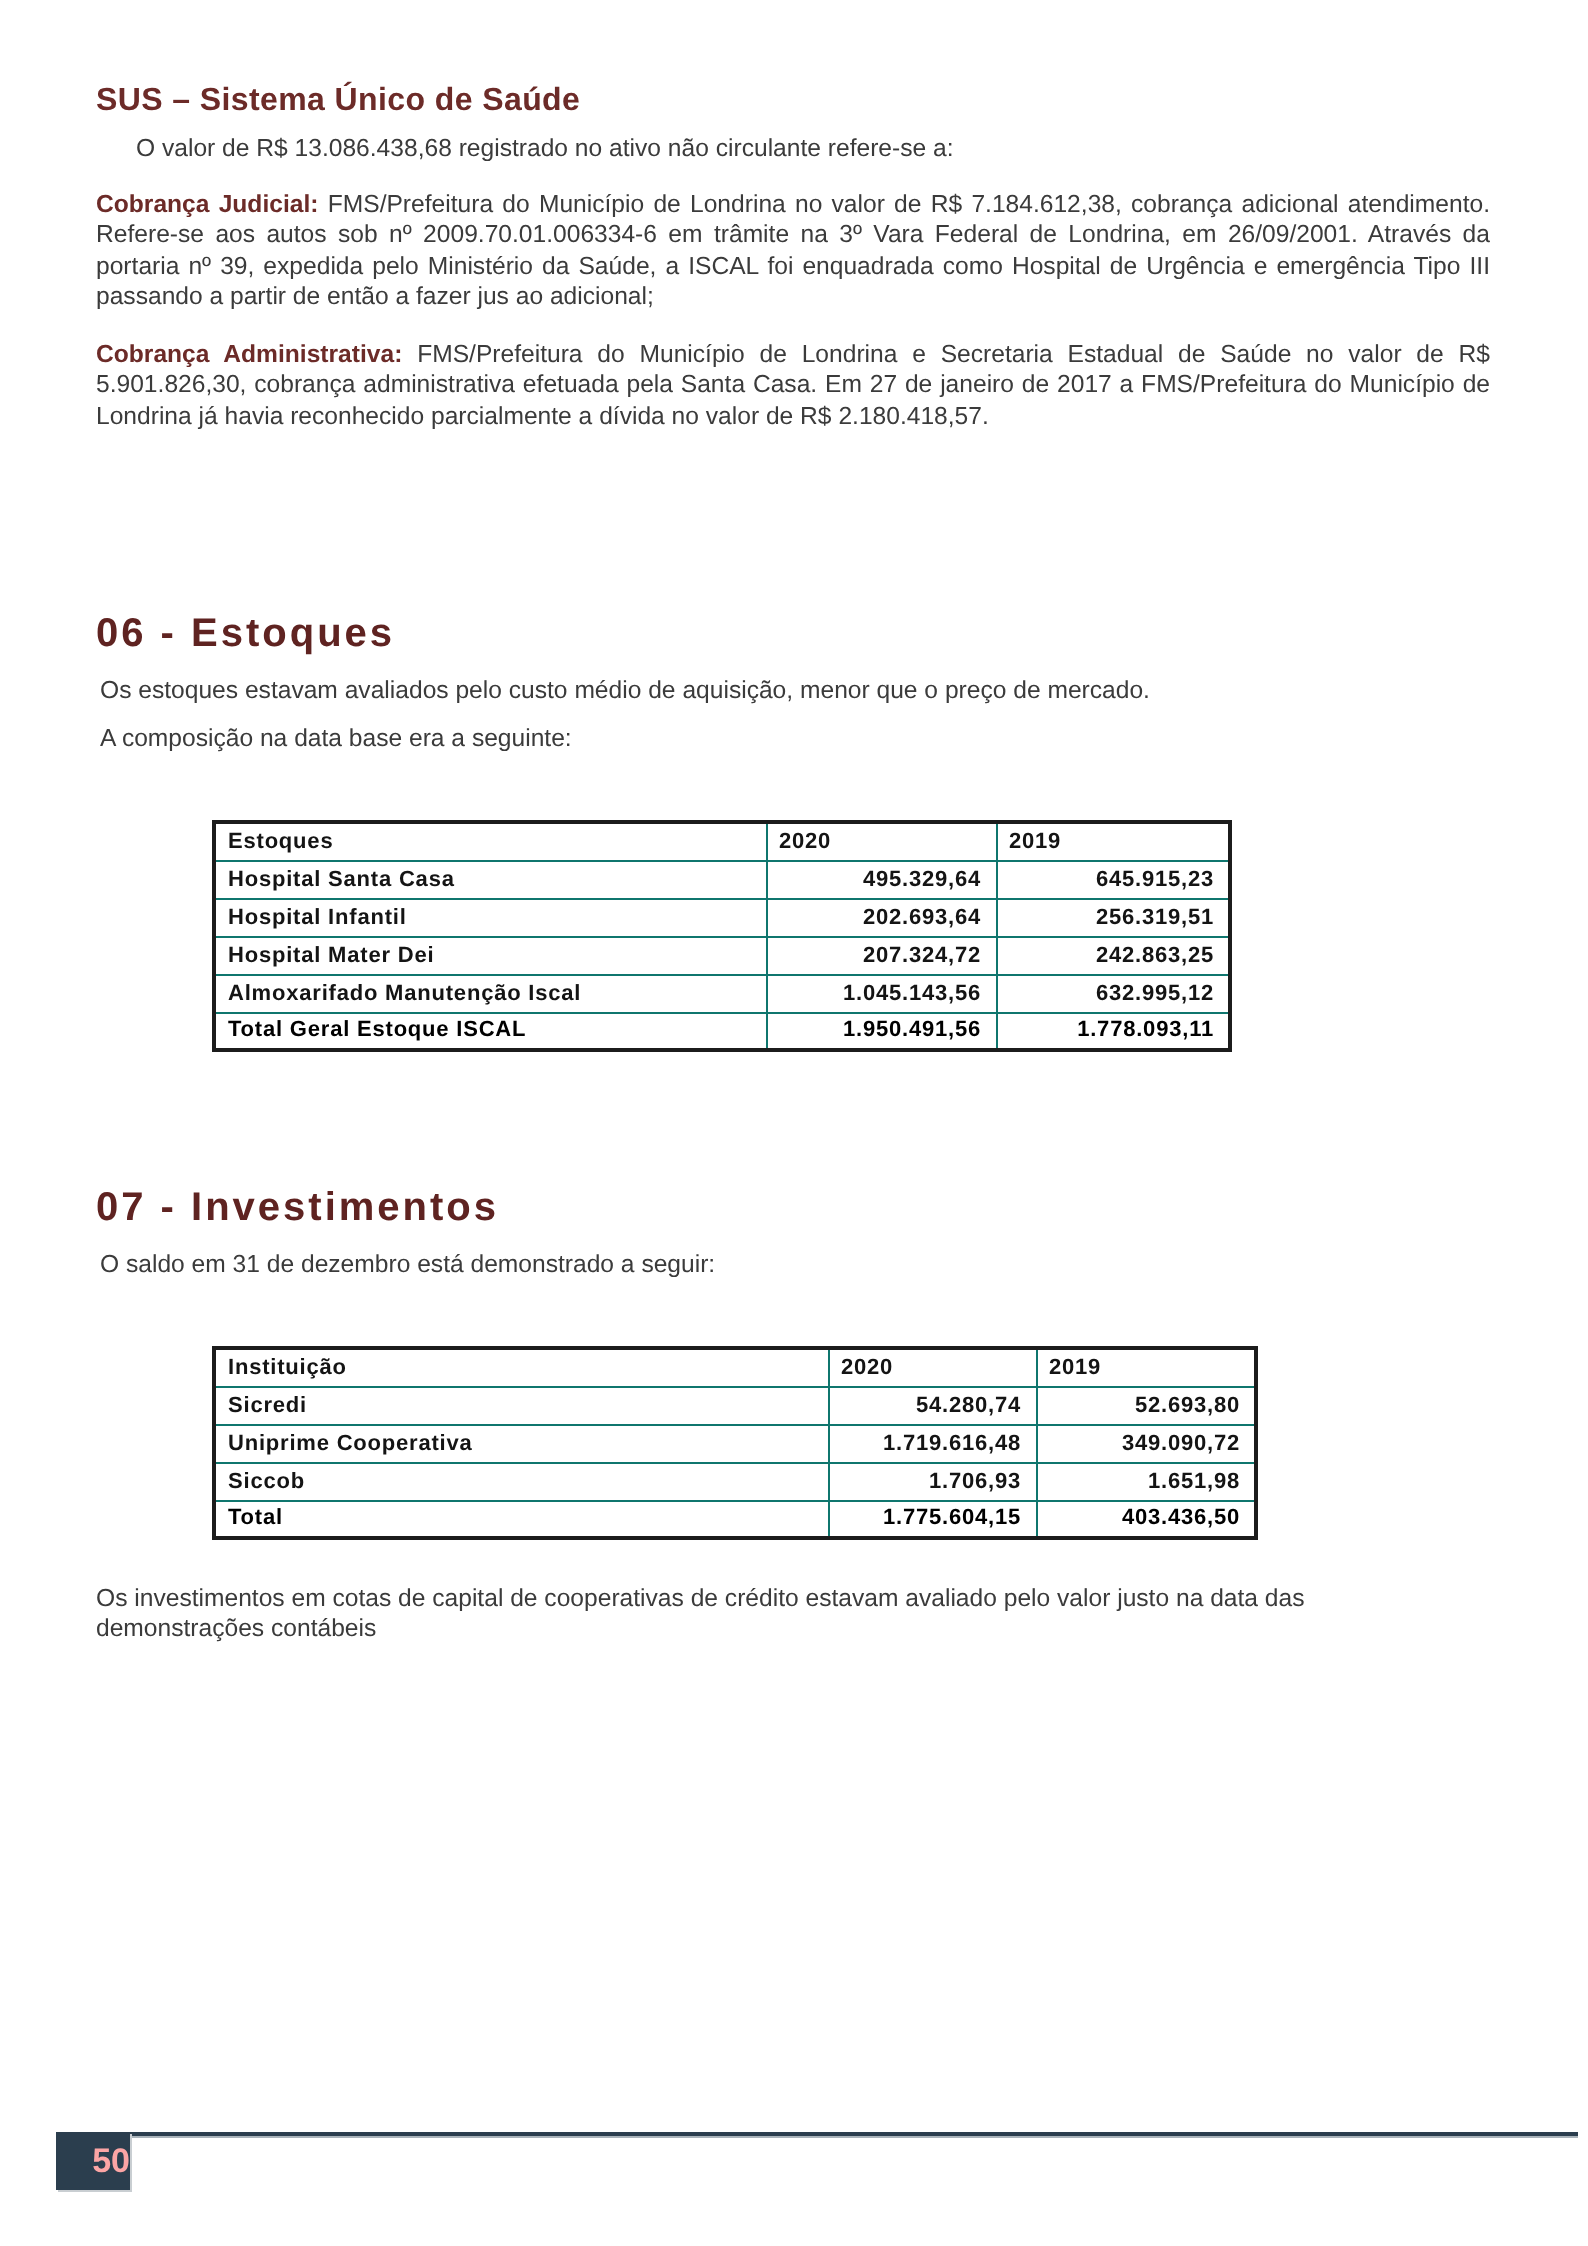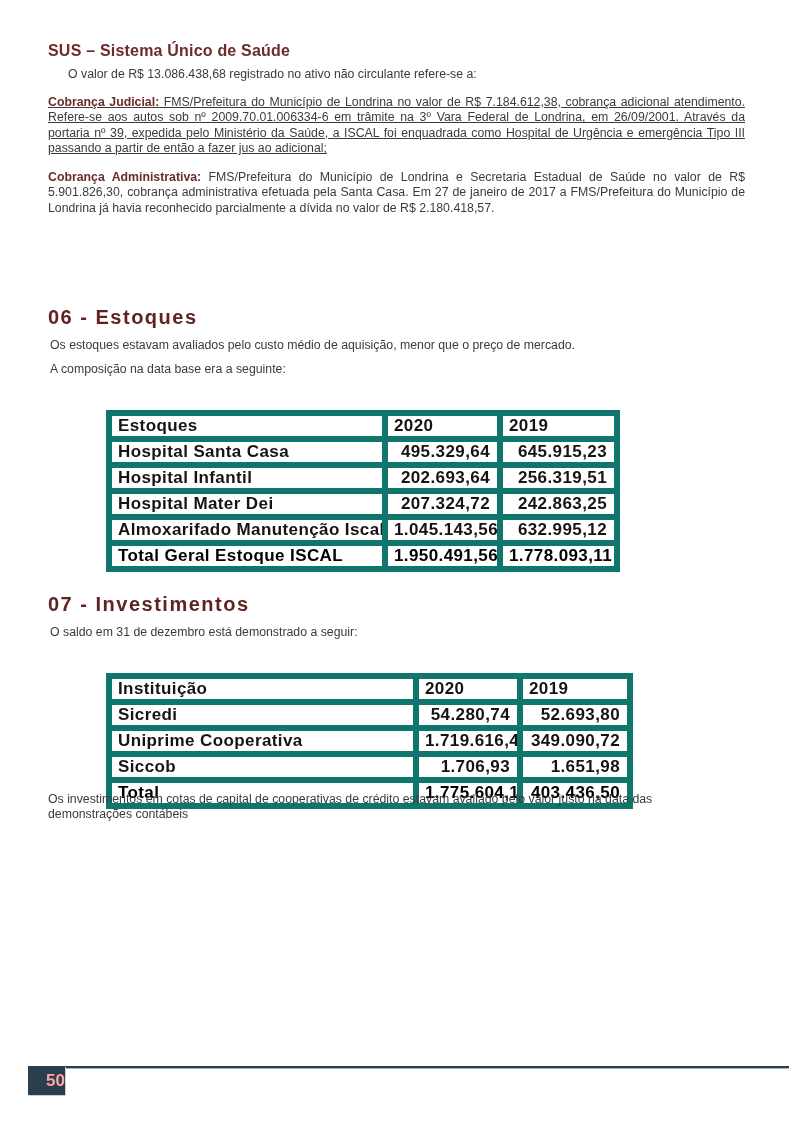--- a/index.html
+++ b/index.html
@@ -39,22 +39,22 @@
     font-weight: bold;
   }
 
   table.fin {
     border-collapse: collapse;
     table-layout: fixed;
     background: #fff;
     border: 2px solid #1c1c1c;
   }
   table.fin th, table.fin td {
-    border: 6px solid #0f766e;
-    font-size: 17px;
+    border: 1px solid #0f766e;
+    font-size: 11px;
     font-weight: bold;
     color: #141414;
     height: 19px;
     padding: 0 6px;
     letter-spacing: 0.4px;
     white-space: nowrap;
     overflow: hidden;
     vertical-align: middle;
   }
   table.fin th.year { text-align: left; }
@@ -87,21 +87,21 @@
 </style>
 </head>
 <body>
 
 <div class="page">
 
   <h1 class="doc-title abs" style="left:48px; top:42px;">SUS – Sistema Único de Saúde</h1>
 
   <p class="body abs" style="left:32px; top:67px; width:697px;margin-left:36px;">O valor de R$ 13.086.438,68 registrado no ativo não circulante refere-se a:</p>
 
-  <p class="body justify abs" style="left:48px; top:95px; width:697px;text-decoration:underline;">
+  <p class="body justify abs" style="left:48px; top:95px; width:697px;">
     <strong class="lead">Cobrança Judicial:</strong>
     <span>FMS/Prefeitura do Município de Londrina no valor de R$ 7.184.612,38, cobrança adicional atendimento. Refere-se aos autos sob nº 2009.70.01.006334-6 em trâmite na 3º Vara Federal de Londrina, em 26/09/2001. Através da portaria nº 39, expedida pelo Ministério da Saúde, a ISCAL foi enquadrada como Hospital de Urgência e emergência Tipo III passando a partir de então a fazer jus ao adicional;</span>
   </p>
 
   <p class="body justify abs" style="left:48px; top:170px; width:697px;">
     <strong class="lead">Cobrança Administrativa:</strong>
     <span>FMS/Prefeitura do Município de Londrina e Secretaria Estadual de Saúde no valor de R$ 5.901.826,30, cobrança administrativa efetuada pela Santa Casa. Em 27 de janeiro de 2017 a FMS/Prefeitura do Município de Londrina já havia reconhecido parcialmente a dívida no valor de R$ 2.180.418,57.</span>
   </p>
 
   <h2 class="section-title abs" style="left:48px; top:306px;">06 - Estoques</h2>

